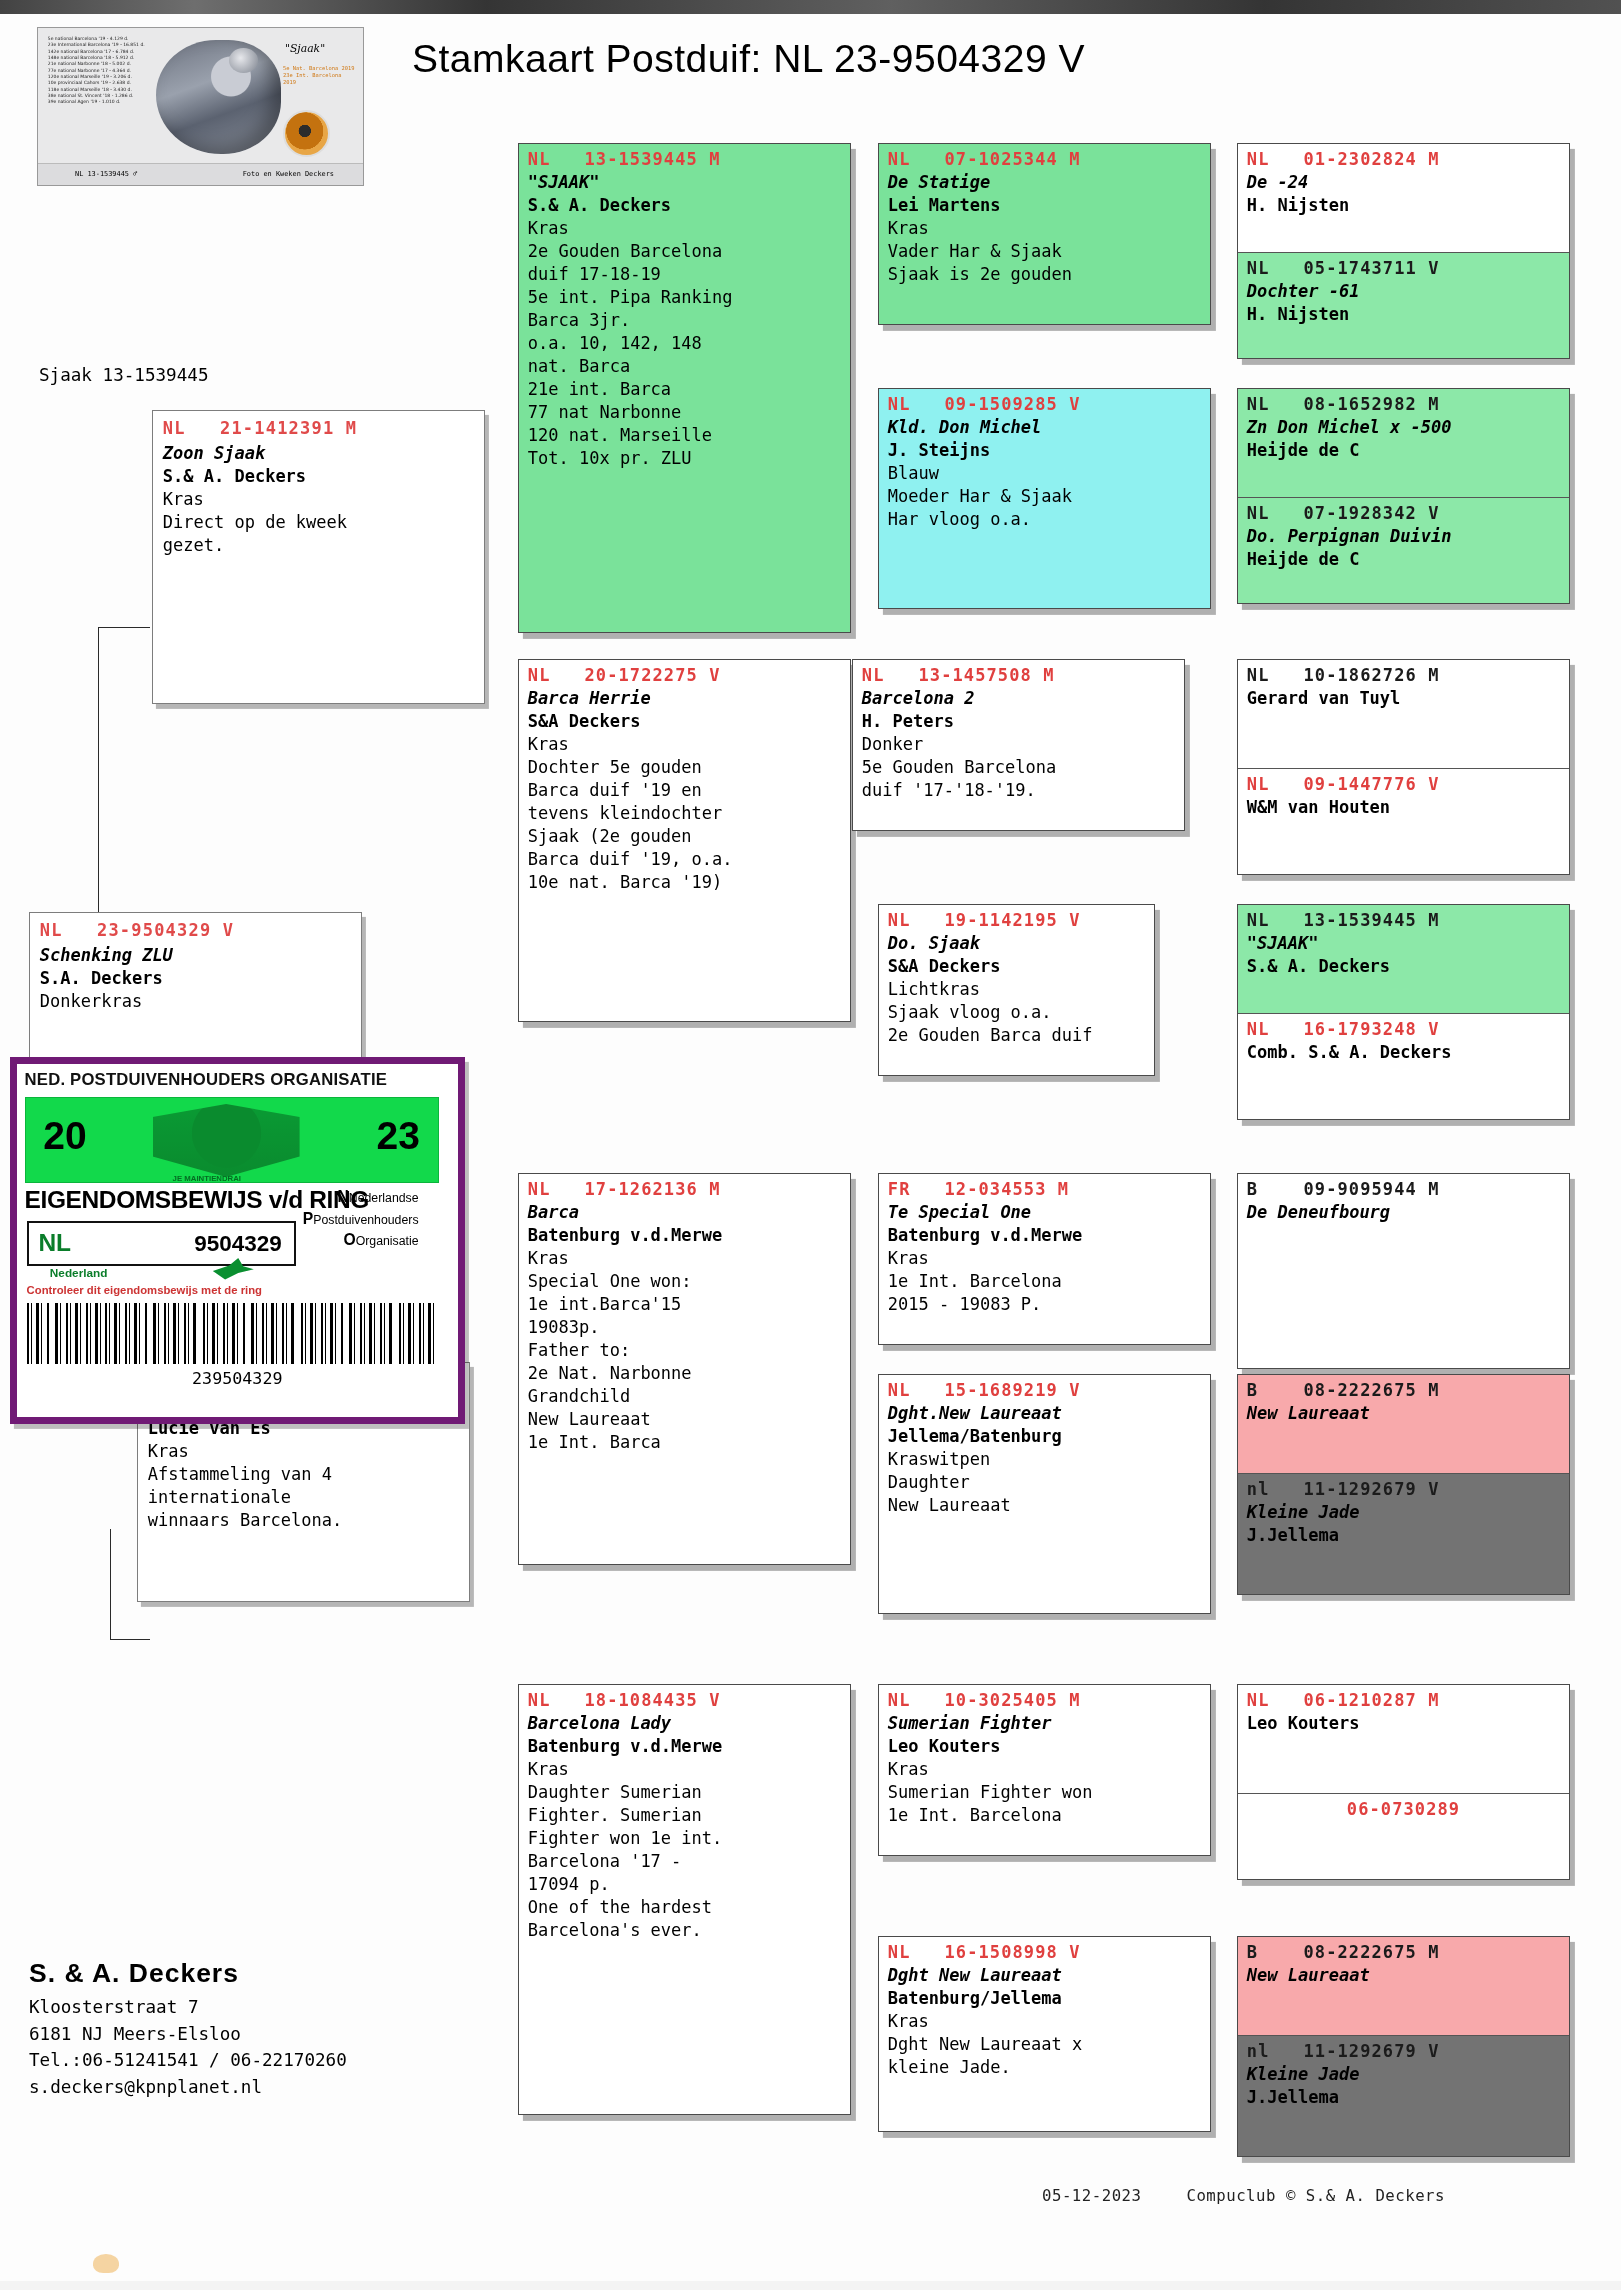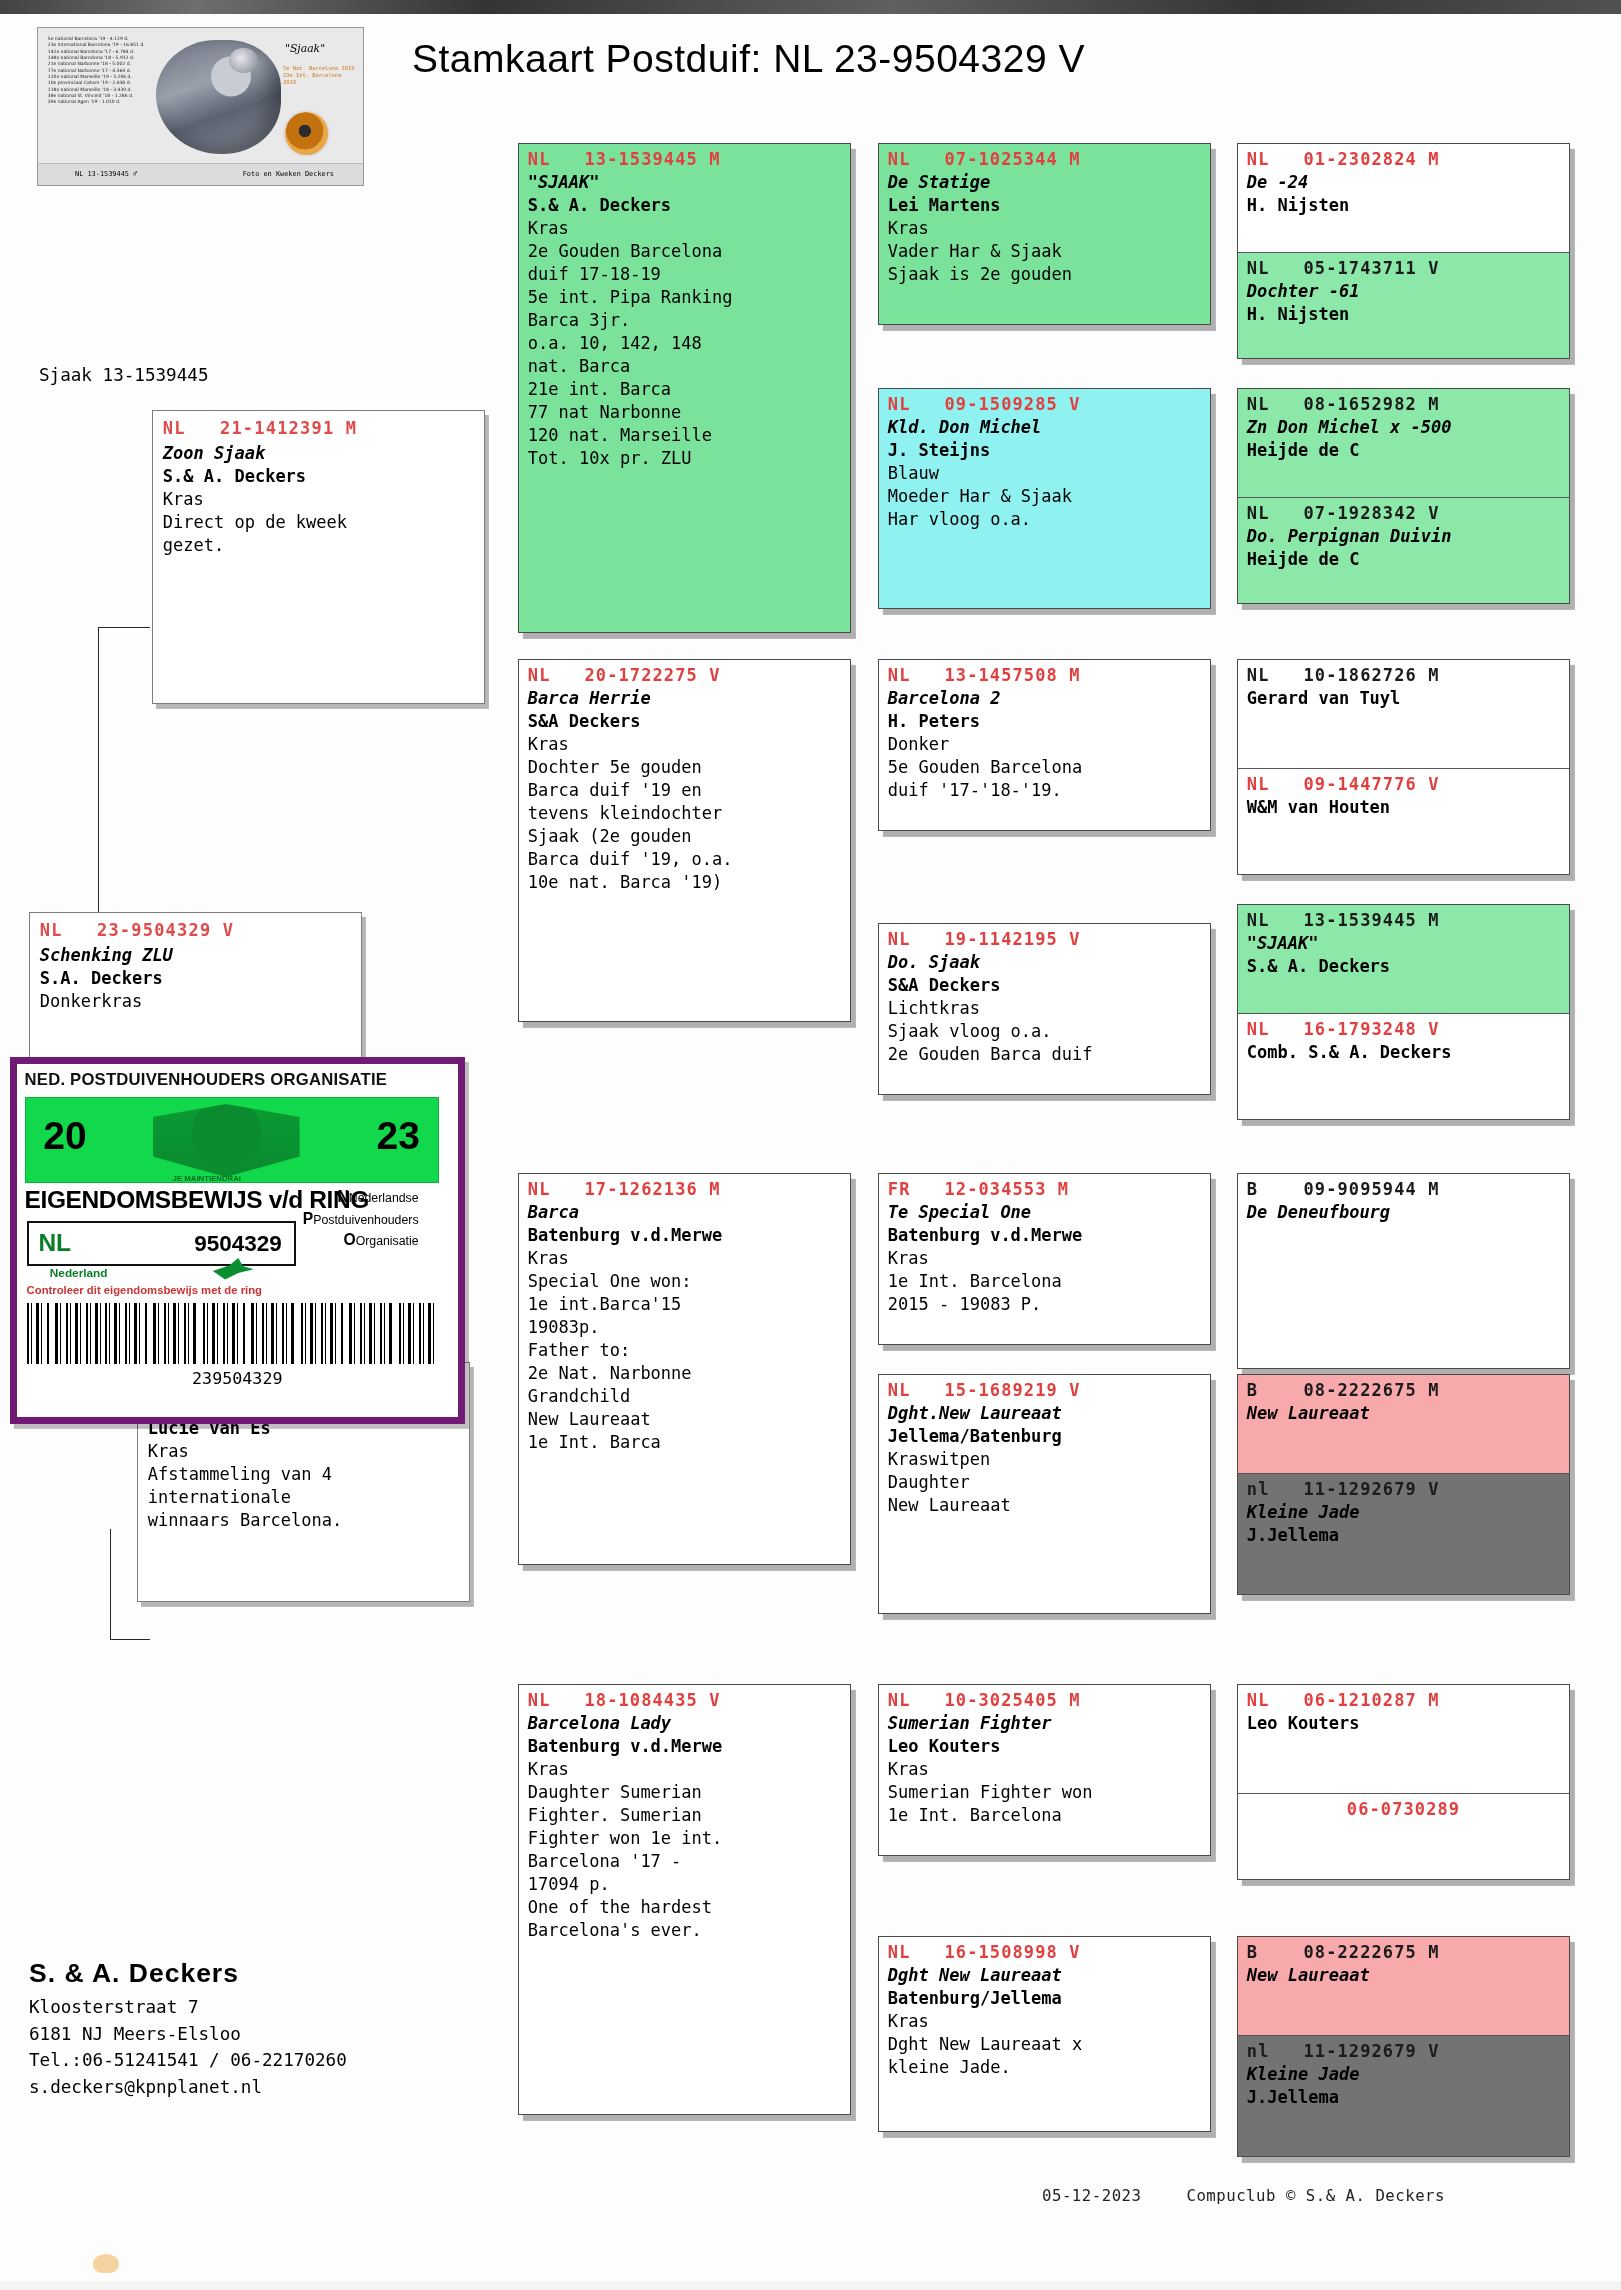--- a/index.html
+++ b/index.html
@@ -516,29 +516,29 @@
         <div class="ln">Sjaak is 2e gouden</div>
       </div>
       <div class="card c-cyan" style="left: 878px; width: 333px; top: 388px; height: 221px;">
         <div class="ring">NL   09-1509285 V</div>
         <div class="ln nm">Kld. Don Michel</div>
         <div class="ln bold">J. Steijns</div>
         <div class="ln">Blauw</div>
         <div class="ln">Moeder Har &amp; Sjaak</div>
         <div class="ln">Har vloog o.a.</div>
       </div>
-      <div class="card c-white" style="left: 878px; width: 333px; top: 659px; height: 172px;">
+      <div class="card c-white" style="left: 852px; width: 333px; top: 659px; height: 172px;">
         <div class="ring">NL   13-1457508 M</div>
         <div class="ln nm">Barcelona 2</div>
         <div class="ln bold">H. Peters</div>
         <div class="ln">Donker</div>
         <div class="ln">5e Gouden Barcelona</div>
         <div class="ln">duif '17-'18-'19.</div>
       </div>
-      <div class="card c-white" style="left: 878px; width: 333px; top: 904px; height: 172px; margin-top: 19px;">
+      <div class="card c-white" style="left: 878px; width: 277px; top: 904px; height: 172px;">
         <div class="ring">NL   19-1142195 V</div>
         <div class="ln nm">Do. Sjaak</div>
         <div class="ln bold">S&amp;A Deckers</div>
         <div class="ln">Lichtkras</div>
         <div class="ln">Sjaak vloog o.a.</div>
         <div class="ln">2e Gouden Barca duif</div>
       </div>
       <div class="card c-white" style="left: 878px; width: 333px; top: 1173px; height: 172px;">
         <div class="ring">FR   12-034553 M</div>
         <div class="ln nm">Te Special One</div>

